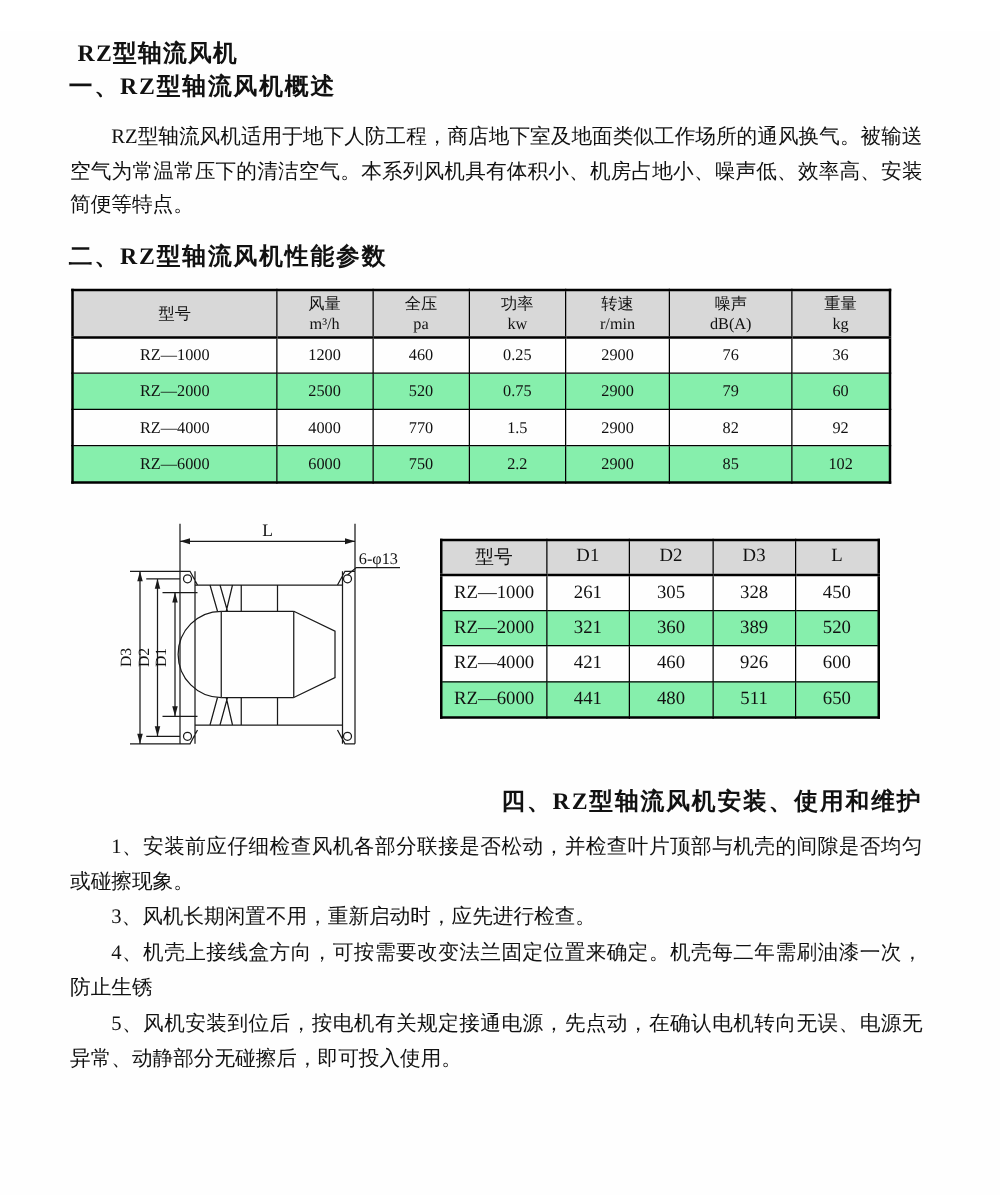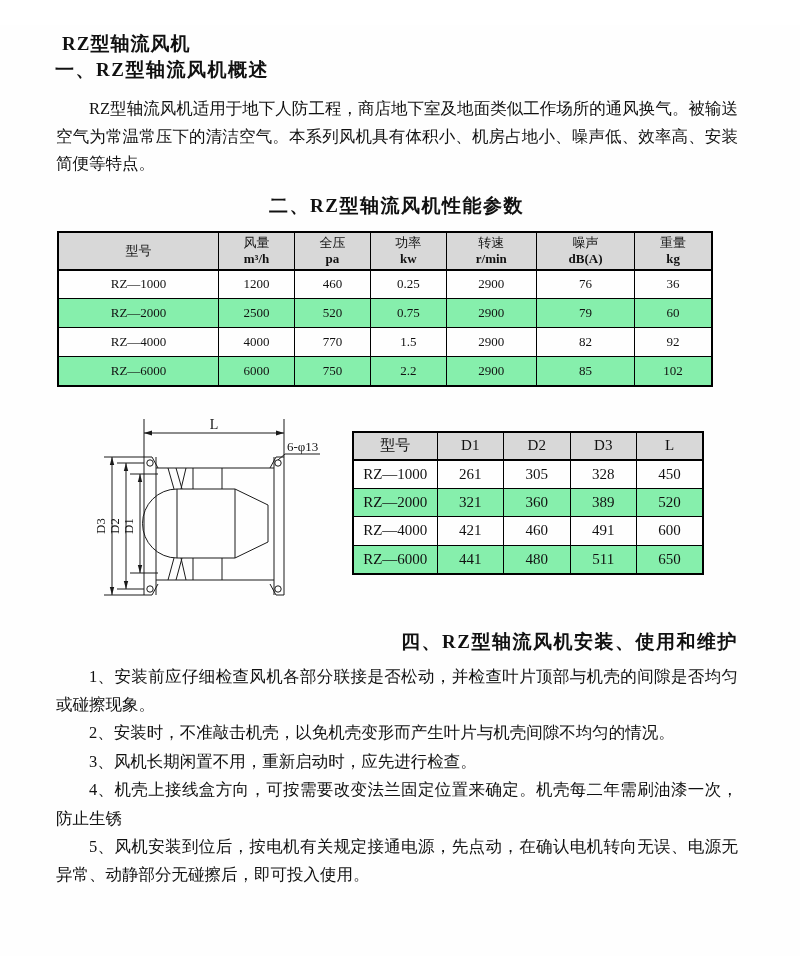--- a/index.html
+++ b/index.html
@@ -16,21 +16,21 @@
   }
   .doc-title {
     font-size:19px; font-weight:bold; line-height:22px;
     margin-left:6px; letter-spacing:1px;
   }
   h2.sec {
     font-size:19px; font-weight:bold; line-height:26px;
     letter-spacing:1.5px; margin-left:-1px;
   }
   .h-overview   { margin-top:2px; }
-  .h-perf       { margin-top:15px;text-align:center; }
+  .h-perf       { margin-top:15px; }
   .h-dims       { margin-top:35px; }
   .h-install    { margin-top:7px;text-align:right; }
   p.body-text {
     font-size:16.5px; line-height:27.5px;
     text-align:justify; text-justify:inter-ideograph;
     text-indent:2em;
   }
   .intro { margin-top:12px; }
   .maint { margin-top:8px; }
   .maint p { font-size:16.5px; line-height:28.4px; }
@@ -42,21 +42,21 @@
     font-size:13px; text-align:center;
   }
   .perf-table th, .perf-table td {
     border:1px solid #000; padding:0; height:29px;
     font-weight:normal; vertical-align:middle;
   }
   .perf-table thead th { height:38px; background:#d8d8d8; }
   .perf-table { border:2px solid #000; }
   .perf-table thead th { border-bottom:2px solid #000; }
   .hname { line-height:16px; }
-  .hunit { line-height:15px;font-weight:bold; }
+  .hunit { line-height:15px; }
   .row-alt td { background:#86efac; }
 
   
   .figure-row { margin-top:20px; display:flex; align-items:flex-start; height:215px; }
   .fan-drawing { margin-left:24px; flex:0 0 auto; }
   .fan-drawing text {
     font-family:"Liberation Serif","DejaVu Serif",serif;
     fill:#111;
   }
 
@@ -238,37 +238,36 @@
           <td>RZ—2000</td>
           <td>321</td>
           <td>360</td>
           <td>389</td>
           <td>520</td>
         </tr>
         <tr>
           <td>RZ—4000</td>
           <td>421</td>
           <td>460</td>
-          <td>491</td>
+          <td>926</td>
           <td>600</td>
         </tr>
         <tr class="row-alt">
           <td>RZ—6000</td>
           <td>441</td>
           <td>480</td>
           <td>511</td>
           <td>650</td>
         </tr>
       </tbody>
     </table>
   </div>
 
   <h2 class="sec h-install">四、RZ型轴流风机安装、使用和维护</h2>
 
   <div class="maint">
     <p class="body-text">1、安装前应仔细检查风机各部分联接是否松动，并检查叶片顶部与机壳的间隙是否均匀或碰擦现象。</p>
-    <p class="body-text">2、安装时，不准敲击机壳，以免机壳变形而产生叶片与机壳间隙不均匀的情况。</p>
     <p class="body-text">3、风机长期闲置不用，重新启动时，应先进行检查。</p>
     <p class="body-text">4、机壳上接线盒方向，可按需要改变法兰固定位置来确定。机壳每二年需刷油漆一次，防止生锈</p>
     <p class="body-text">5、风机安装到位后，按电机有关规定接通电源，先点动，在确认电机转向无误、电源无异常、动静部分无碰擦后，即可投入使用。</p>
   </div>
 
 </div>
 
 </body></html>

